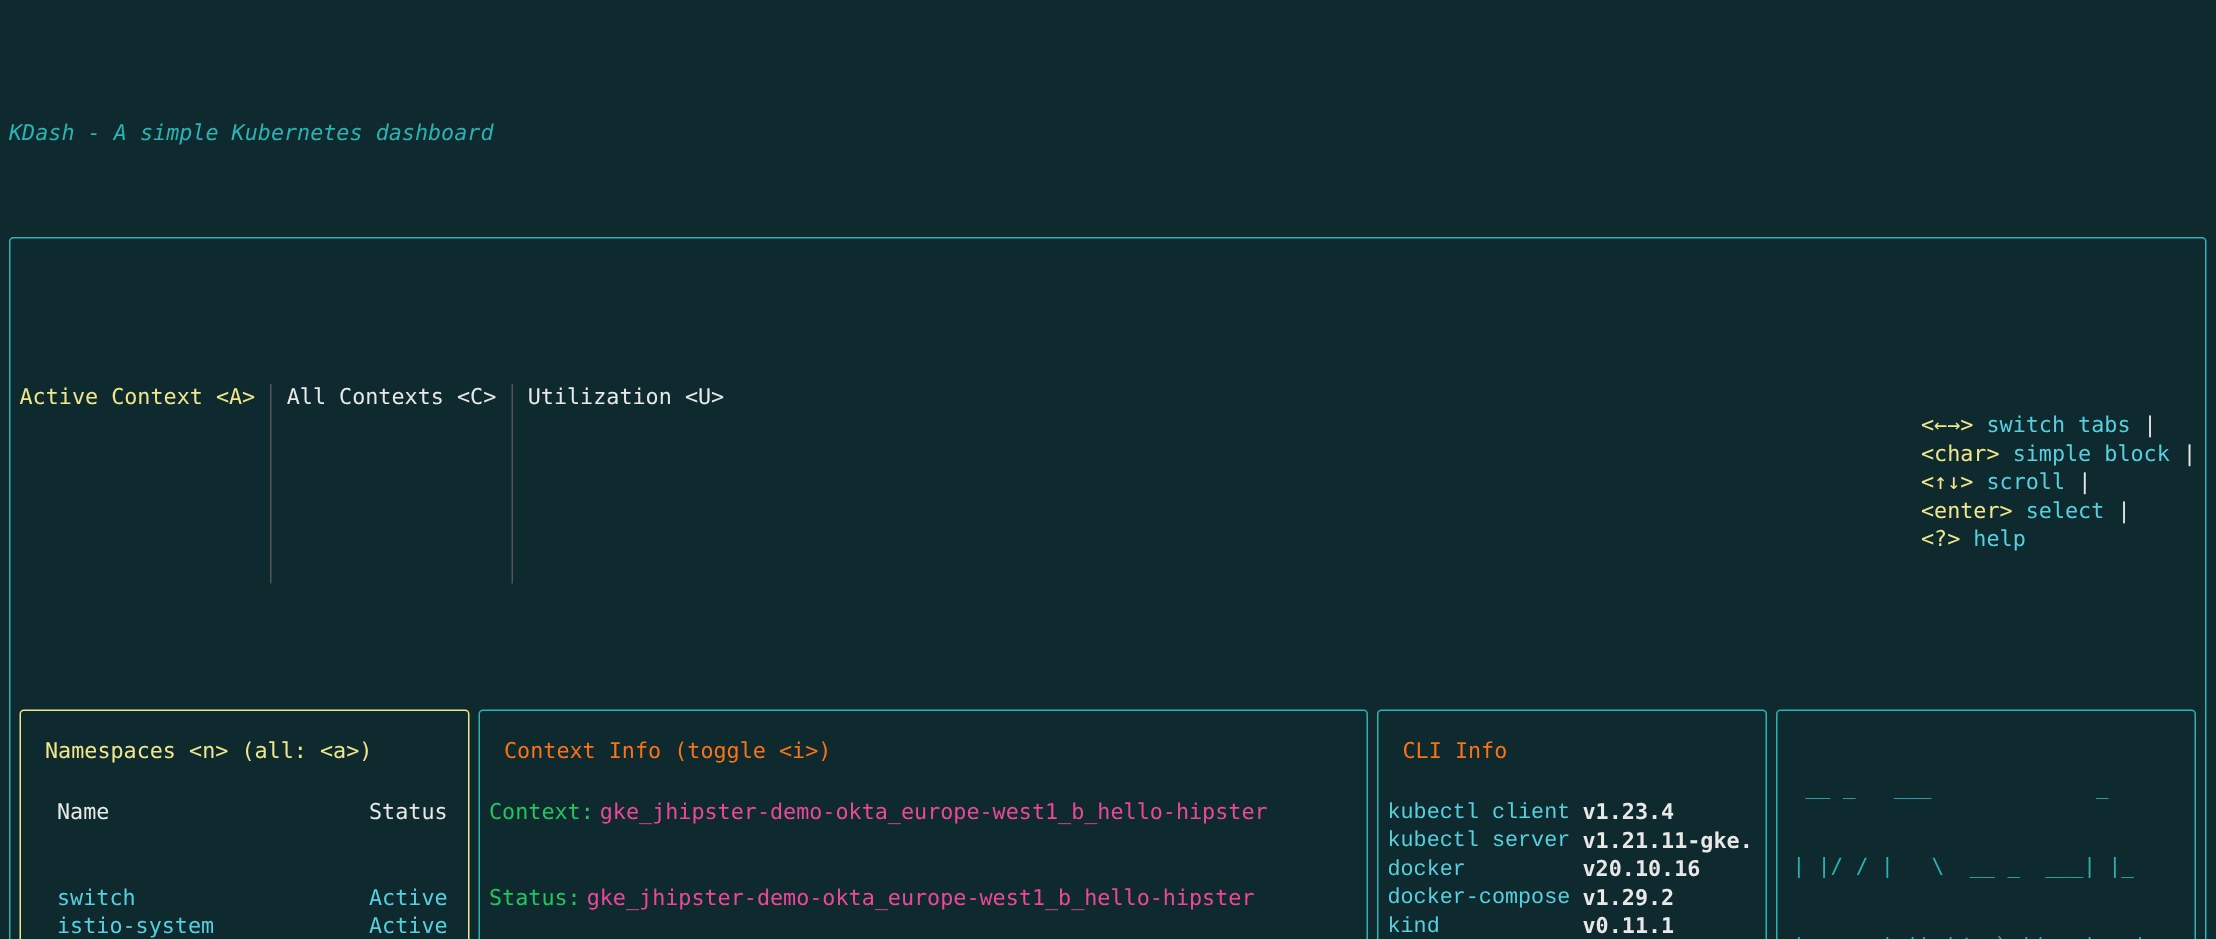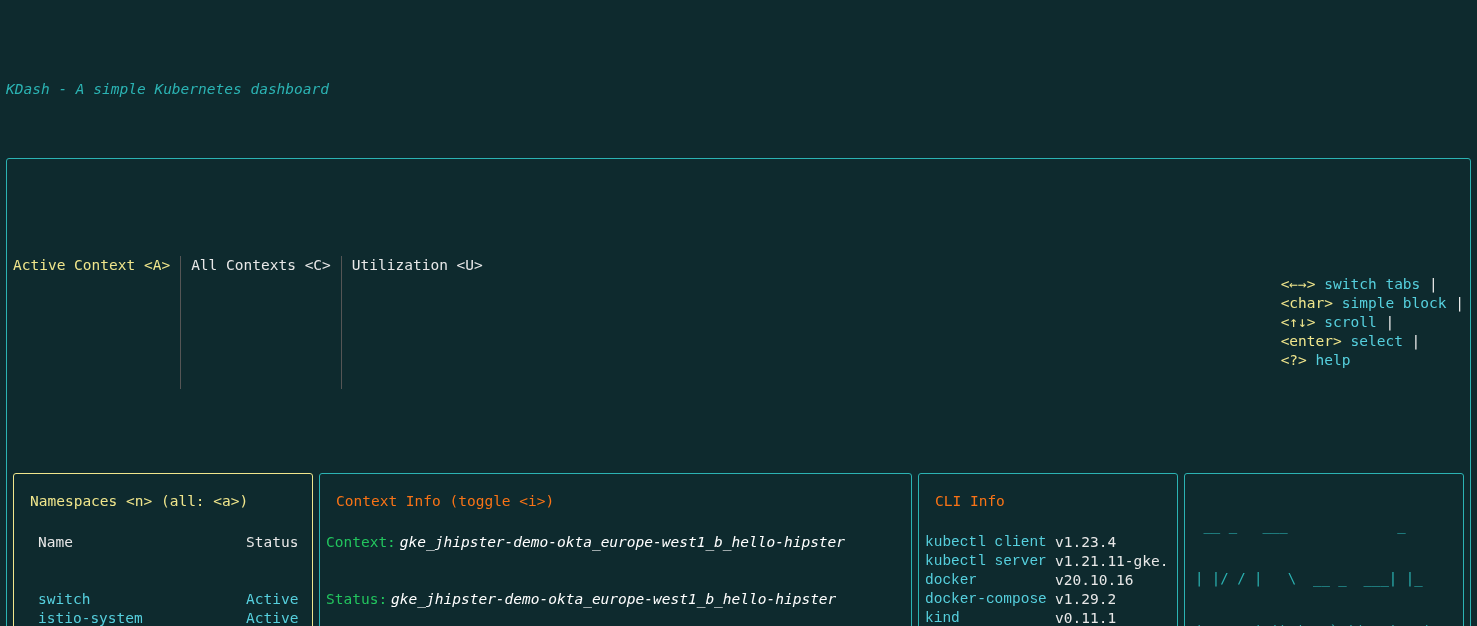--- a/index.html
+++ b/index.html
@@ -51,26 +51,26 @@
 
   
   .ns-head { color:#e8e8e8; display:flex; padding-left:18px;}
   .ns-item { display:flex; color:#56d0de; padding-left:18px; cursor:pointer;}
   .ns-name{flex:1;}
   .ns-status{width:60px;text-align:left;}
 
   
   .kv { display:flex; }
   .kv .k{ color:#22c55e; min-width:auto; }
-  .kv .v{ color:#ffffff; margin-left:4px; overflow:hidden; text-overflow:clip; white-space:nowrap;font-style:italic;}
+  .kv .v{ color:#ec4899; margin-left:4px; overflow:hidden; text-overflow:clip; white-space:nowrap;}
 
   
   .cli-row{display:flex;}
   .cli-row .n{color:#56d0de;flex:0 0 130px;font-family:Liberation Mono, monospace;}
-  .cli-row .ver{color:#e8e8e8;}
+  .cli-row .ver{color:#e8e8e8;font-weight:bold;}
 
   .title-bar{color:#2bb3b3; font-style:italic;}
   .logo-line{line-height:15px;font-size:14px;letter-spacing:0px;}
 </style>
 </head>
 <body>
 
 
 
 <div class="title-bar">KDash - A simple Kubernetes dashboard</div>

